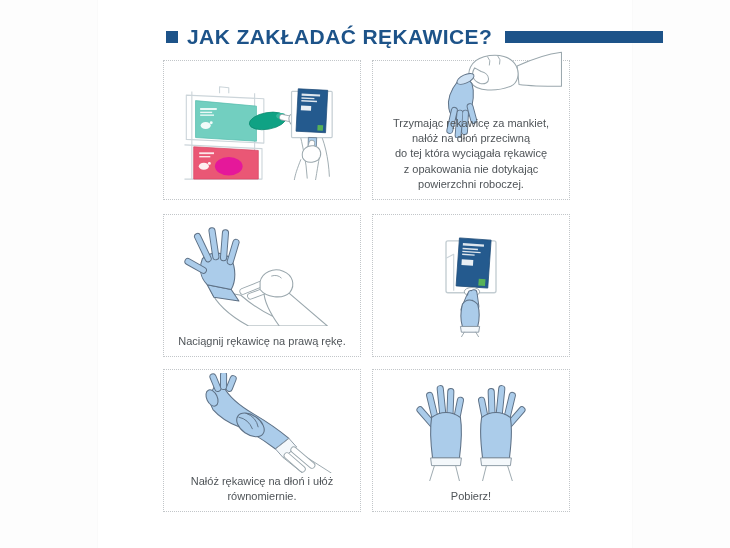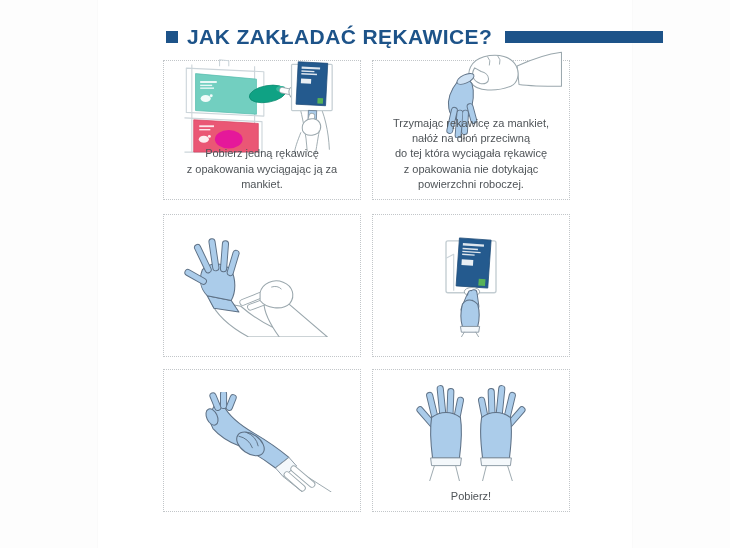--- a/index.html
+++ b/index.html
@@ -118,22 +118,20 @@
 
       <g>
         <line class="ho" x1="150" y1="72" x2="152" y2="64"></line>
         <line class="hf" x1="150" y1="72" x2="152" y2="64"></line>
         <path class="hd" d="M142,80 C140,72 146,66 154,67 C160,68 163,73 161,79 C159,85 146,88 142,80 Z"></path>
         <path class="ln" d="M140,82 C136,92 134,98 133,104"></path>
         <path class="ln" d="M160,80 C158,92 157,98 156,104"></path>
       </g>
     </svg>
   </div>
-  <div class="caption">Pobierz jedną rękawicę
-z opakowania wyciągając ją za mankiet.</div>
 </div>
 
 <div class="panel p2">
   <div class="illus">
     <svg width="196" height="96" viewBox="0 0 196 104">
 
       <path class="hd" d="M148,26 C165,18 180,13 196,11 L196,48 C180,48 164,48 150,46 Z"></path>
 
       <g>
         <path class="hd" d="M98,44 C92,32 98,20 112,16 C128,12 142,16 147,26 C151,34 149,44 141,48 C126,54 104,54 98,44 Z"></path>
@@ -186,20 +184,21 @@
         <path class="hd" d="M124,68 C138,80 152,92 166,104 L116,104 C106,90 100,78 100,68 Z"></path>
         <line class="ho" x1="98" y1="60" x2="78" y2="68"></line>
         <line class="ho" x1="102" y1="67" x2="86" y2="73"></line>
         <line class="hf" x1="98" y1="60" x2="78" y2="68"></line>
         <line class="hf" x1="102" y1="67" x2="86" y2="73"></line>
         <path class="hd" d="M96,58 C98,48 110,43 120,47 C130,51 133,61 127,69 C119,77 102,74 96,66 Z"></path>
         <path class="ln" d="M108,52 q6,-2 10,2"></path>
       </g>
     </svg>
   </div>
+  <div class="caption">Naciągnij rękawicę na prawą rękę.</div>
 </div>
 
 <div class="panel p4">
   <div class="illus">
     <svg width="196" height="100" viewBox="0 0 196 104">
 
       <g>
         <rect x="72" y="4" width="52" height="54" rx="2" fill="#ffffff" stroke="#c3cdd2" stroke-width="1.4"></rect>
         <path class="rk" d="M72,22 L80,18 L80,56"></path>
         <g transform="rotate(4 100 30)">
@@ -256,20 +255,21 @@
 
       <g>
         <line class="ho" stroke-width="6" x1="124" y1="86" x2="140" y2="100"></line>
         <line class="ho" stroke-width="6" x1="131" y1="80" x2="150" y2="96"></line>
         <line class="hf" stroke-width="4.2" x1="124" y1="86" x2="140" y2="100"></line>
         <line class="hf" stroke-width="4.2" x1="131" y1="80" x2="150" y2="96"></line>
         <line class="ln" x1="120" y1="88" x2="140" y2="104"></line>
       </g>
     </svg>
   </div>
+  <div class="caption">Nałóż rękawicę na dłoń i ułóż równomiernie.</div>
 </div>
 
 <div class="panel p6">
   <div class="illus">
     <svg width="196" height="100" viewBox="0 0 196 104">
       <g id="glv6">
         <line class="fo" x1="61" y1="40" x2="55" y2="15"></line>
         <line class="fo" x1="69" y1="38" x2="66" y2="8"></line>
         <line class="fo" x1="76" y1="38" x2="77" y2="11"></line>
         <line class="fo" x1="83" y1="40" x2="87" y2="20"></line>

